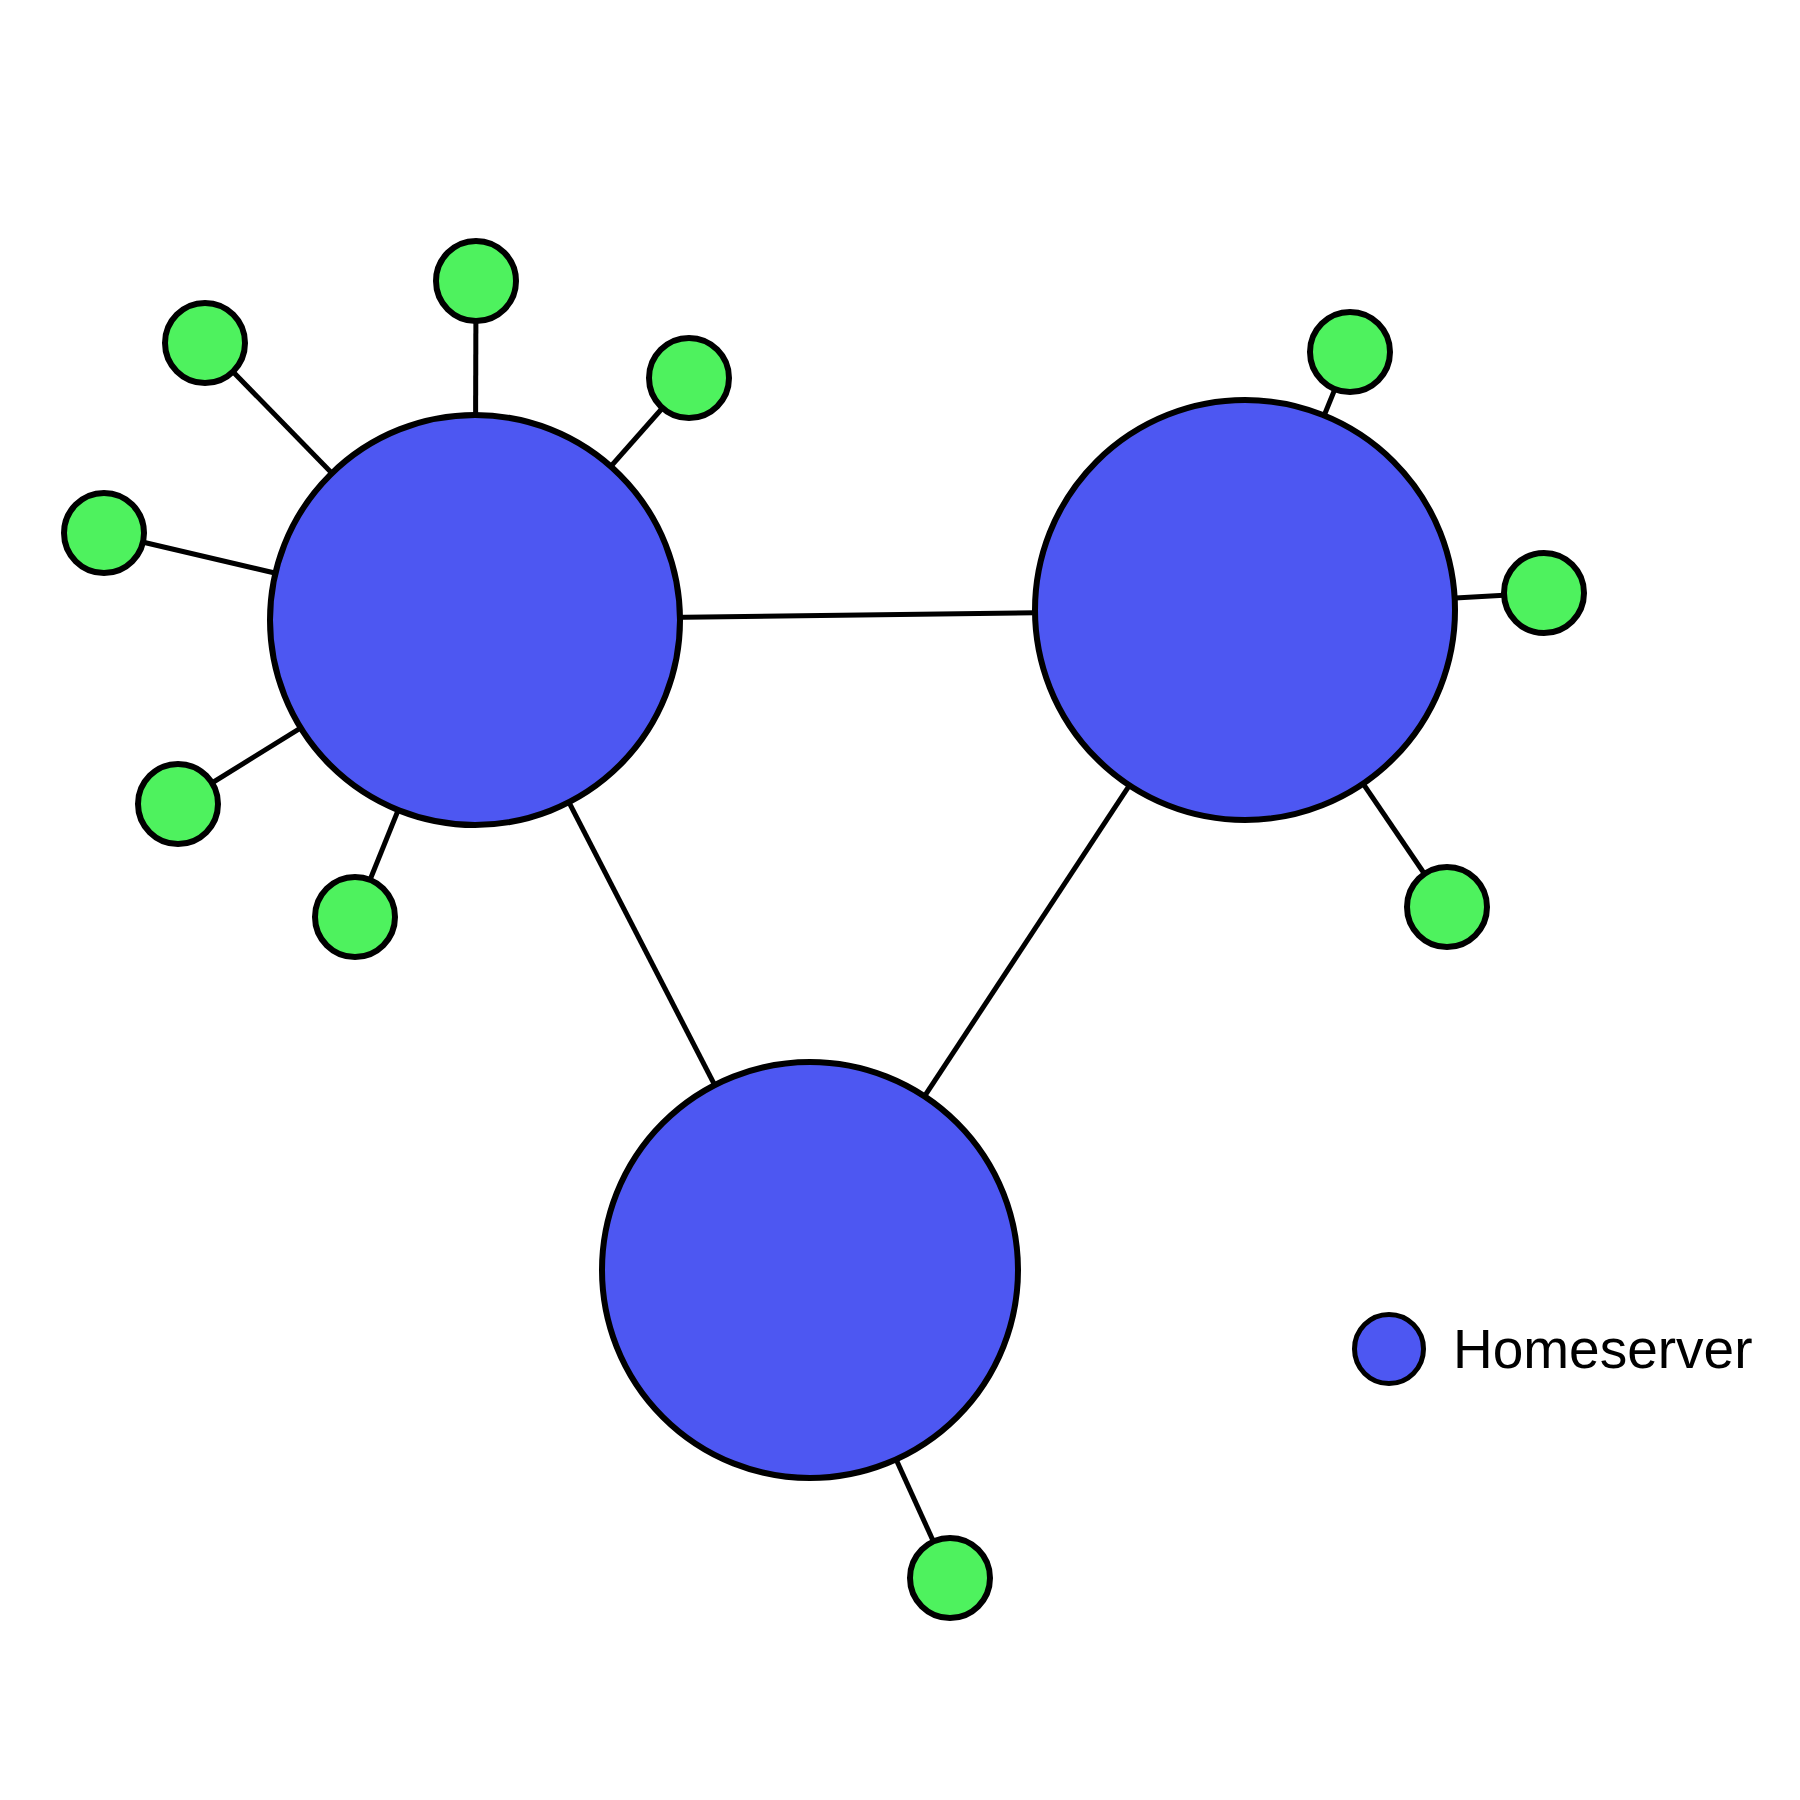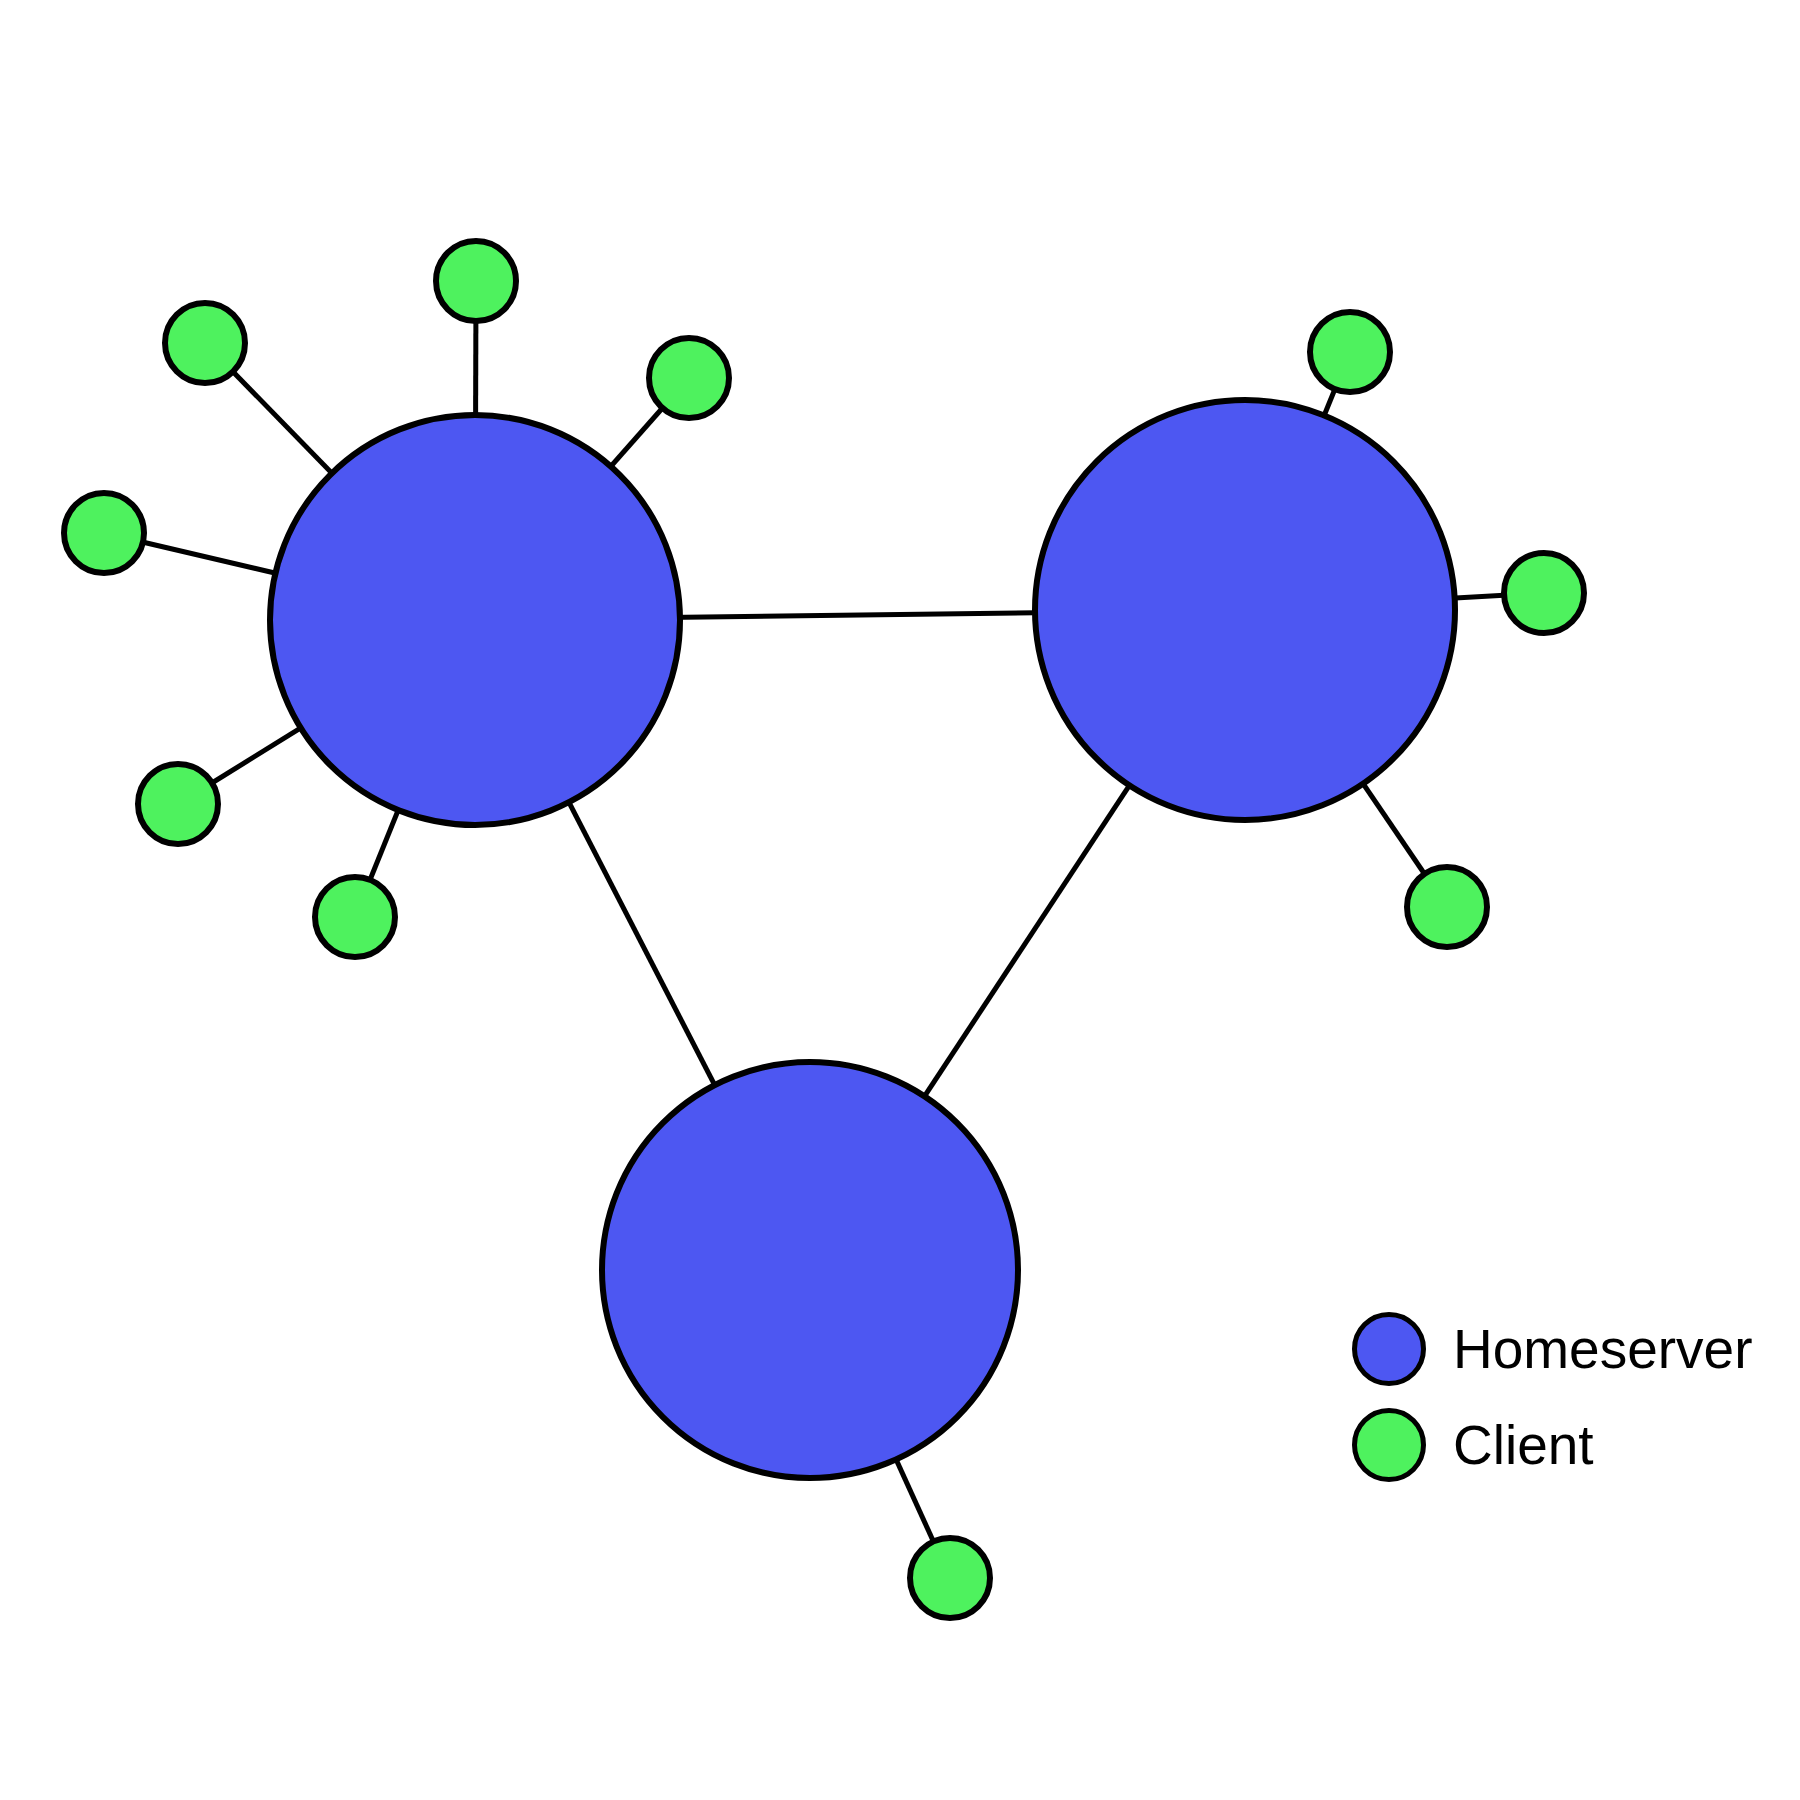--- a/index.html
+++ b/index.html
@@ -84,19 +84,15 @@
       <circle cx="1544" cy="593" r="40" fill="#4ef25e" stroke="#000000" stroke-width="6"></circle>
       <circle cx="1447" cy="907" r="40" fill="#4ef25e" stroke="#000000" stroke-width="6"></circle>
       <circle cx="950" cy="1578" r="40" fill="#4ef25e" stroke="#000000" stroke-width="6"></circle>
     </svg>
 
   <div class="legend">
     <div class="legend-row">
       <span class="legend-swatch" style="background: rgb(77, 87, 242);"></span>
       <span class="legend-label">Homeserver</span>
     </div>
-    <div class="legend-row">
-      <span class="legend-swatch" style="background: rgb(78, 242, 94);"></span>
-      <span class="legend-label">Client</span>
-    </div>
   </div>
 
 </div>
 
 </body></html>

